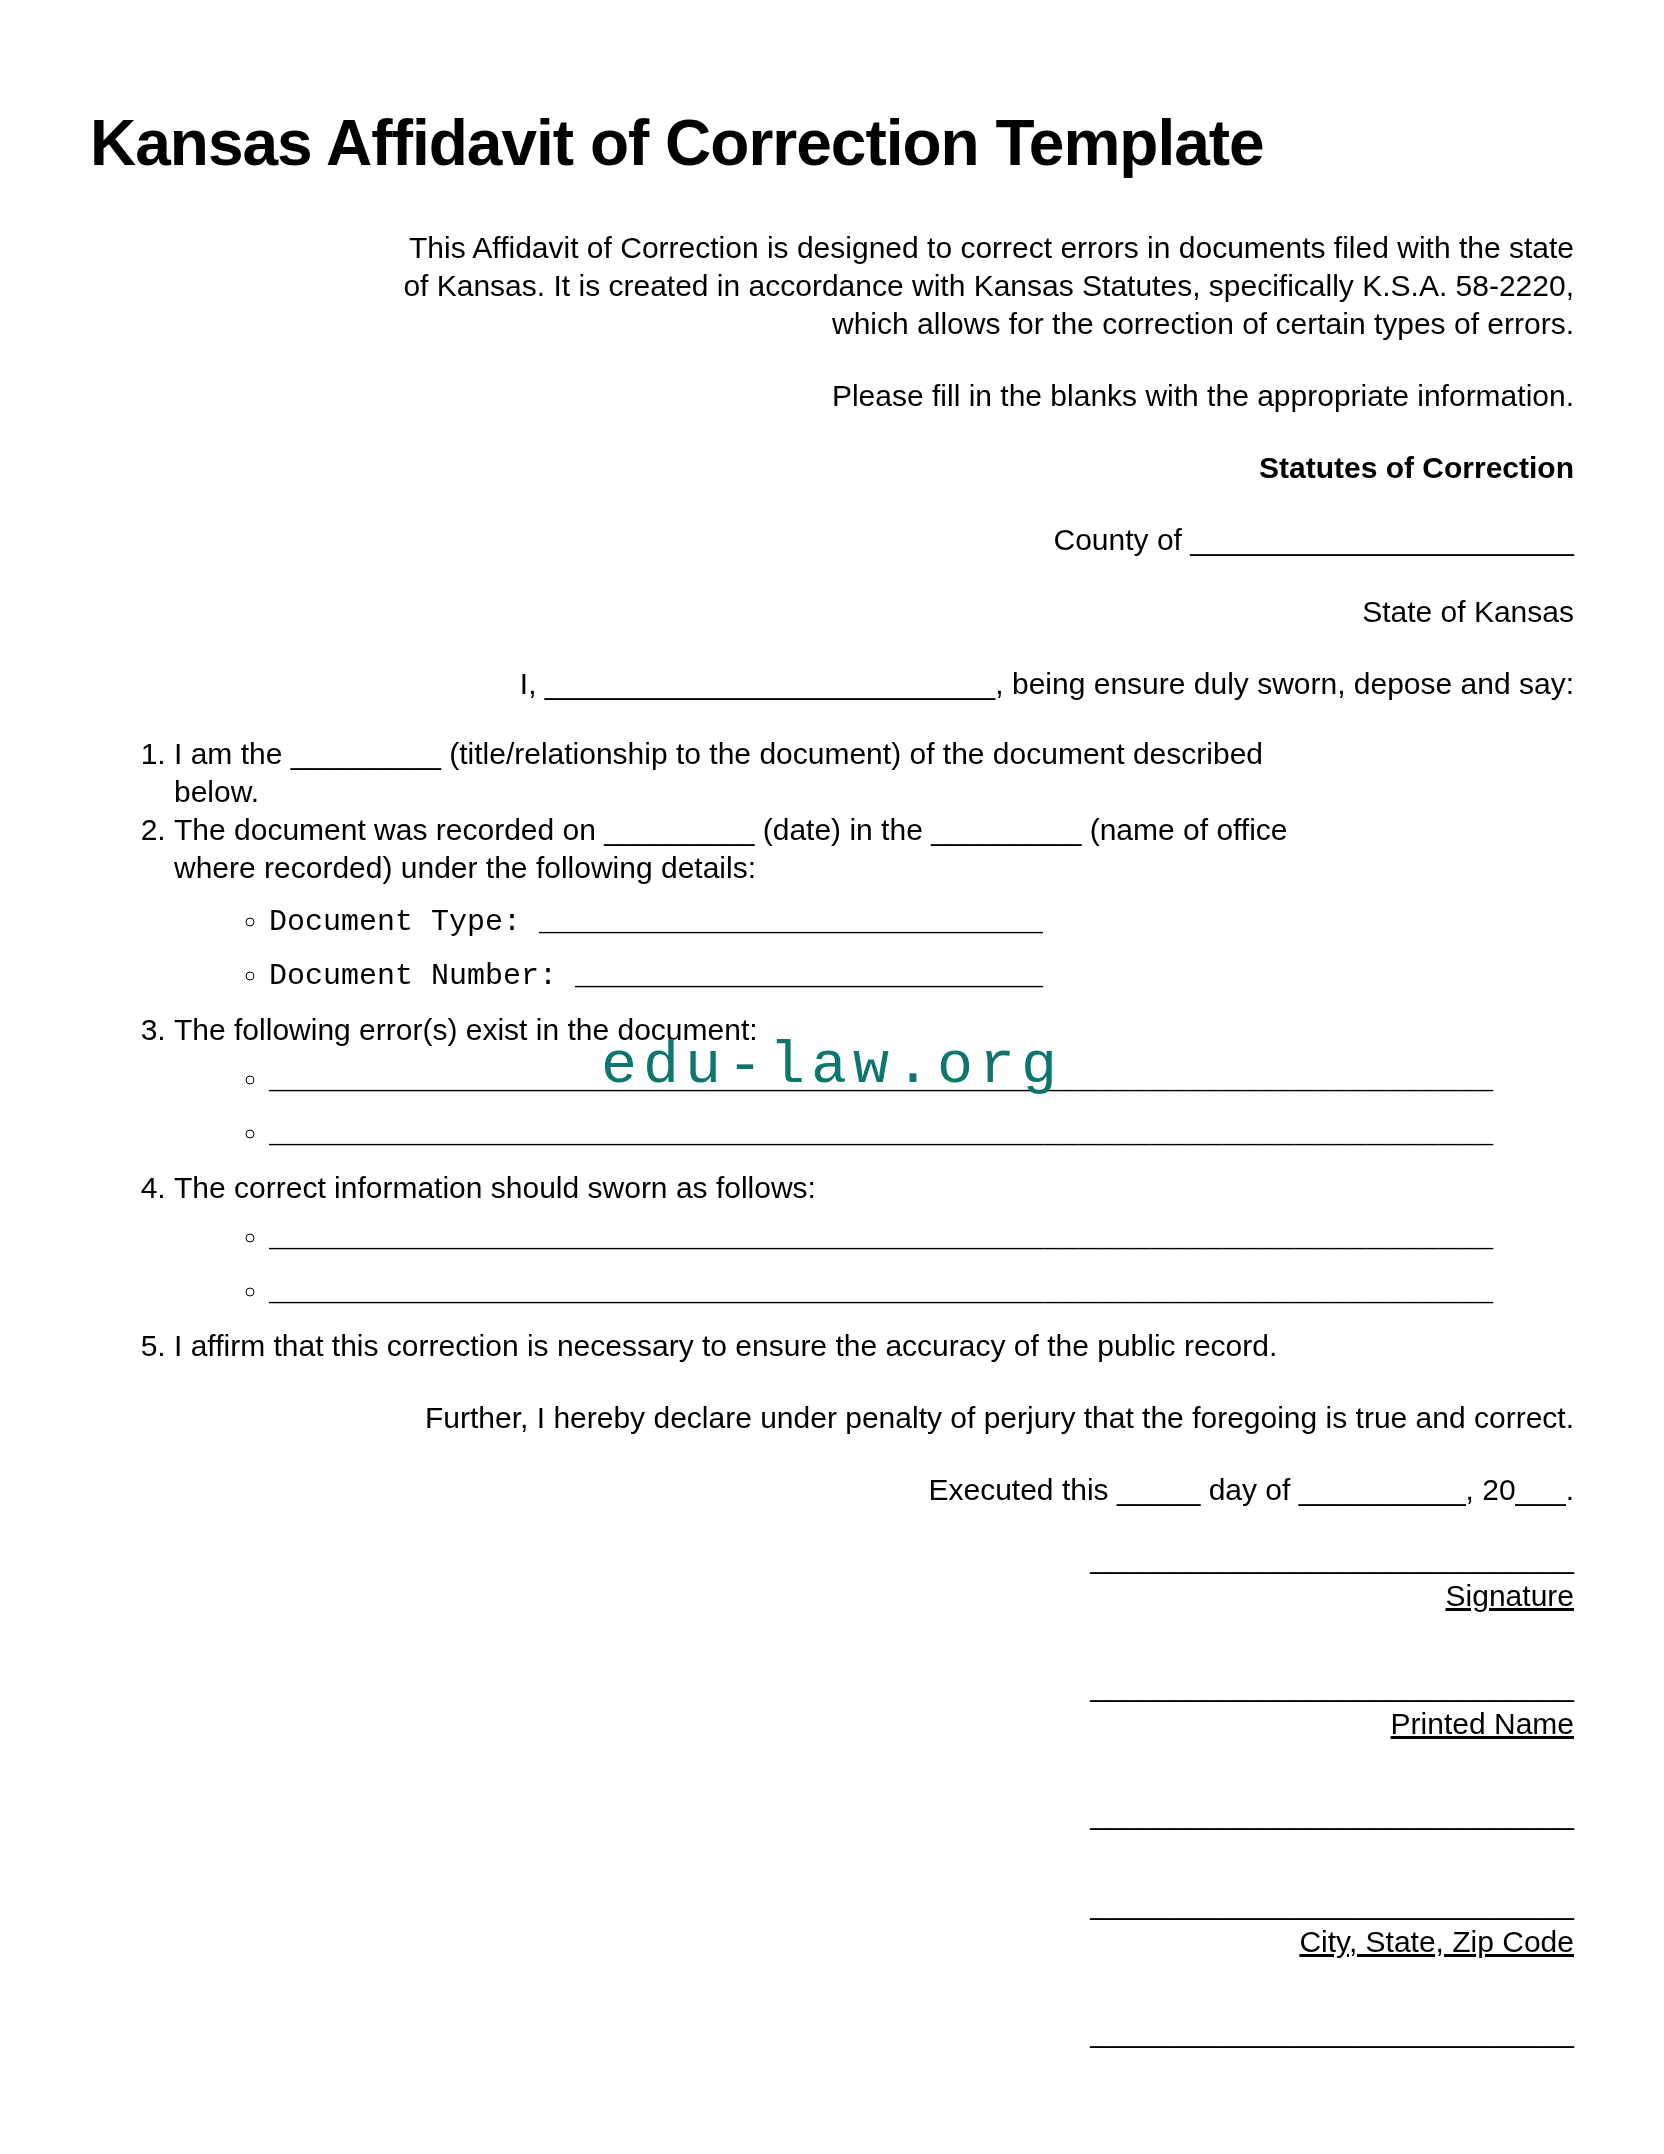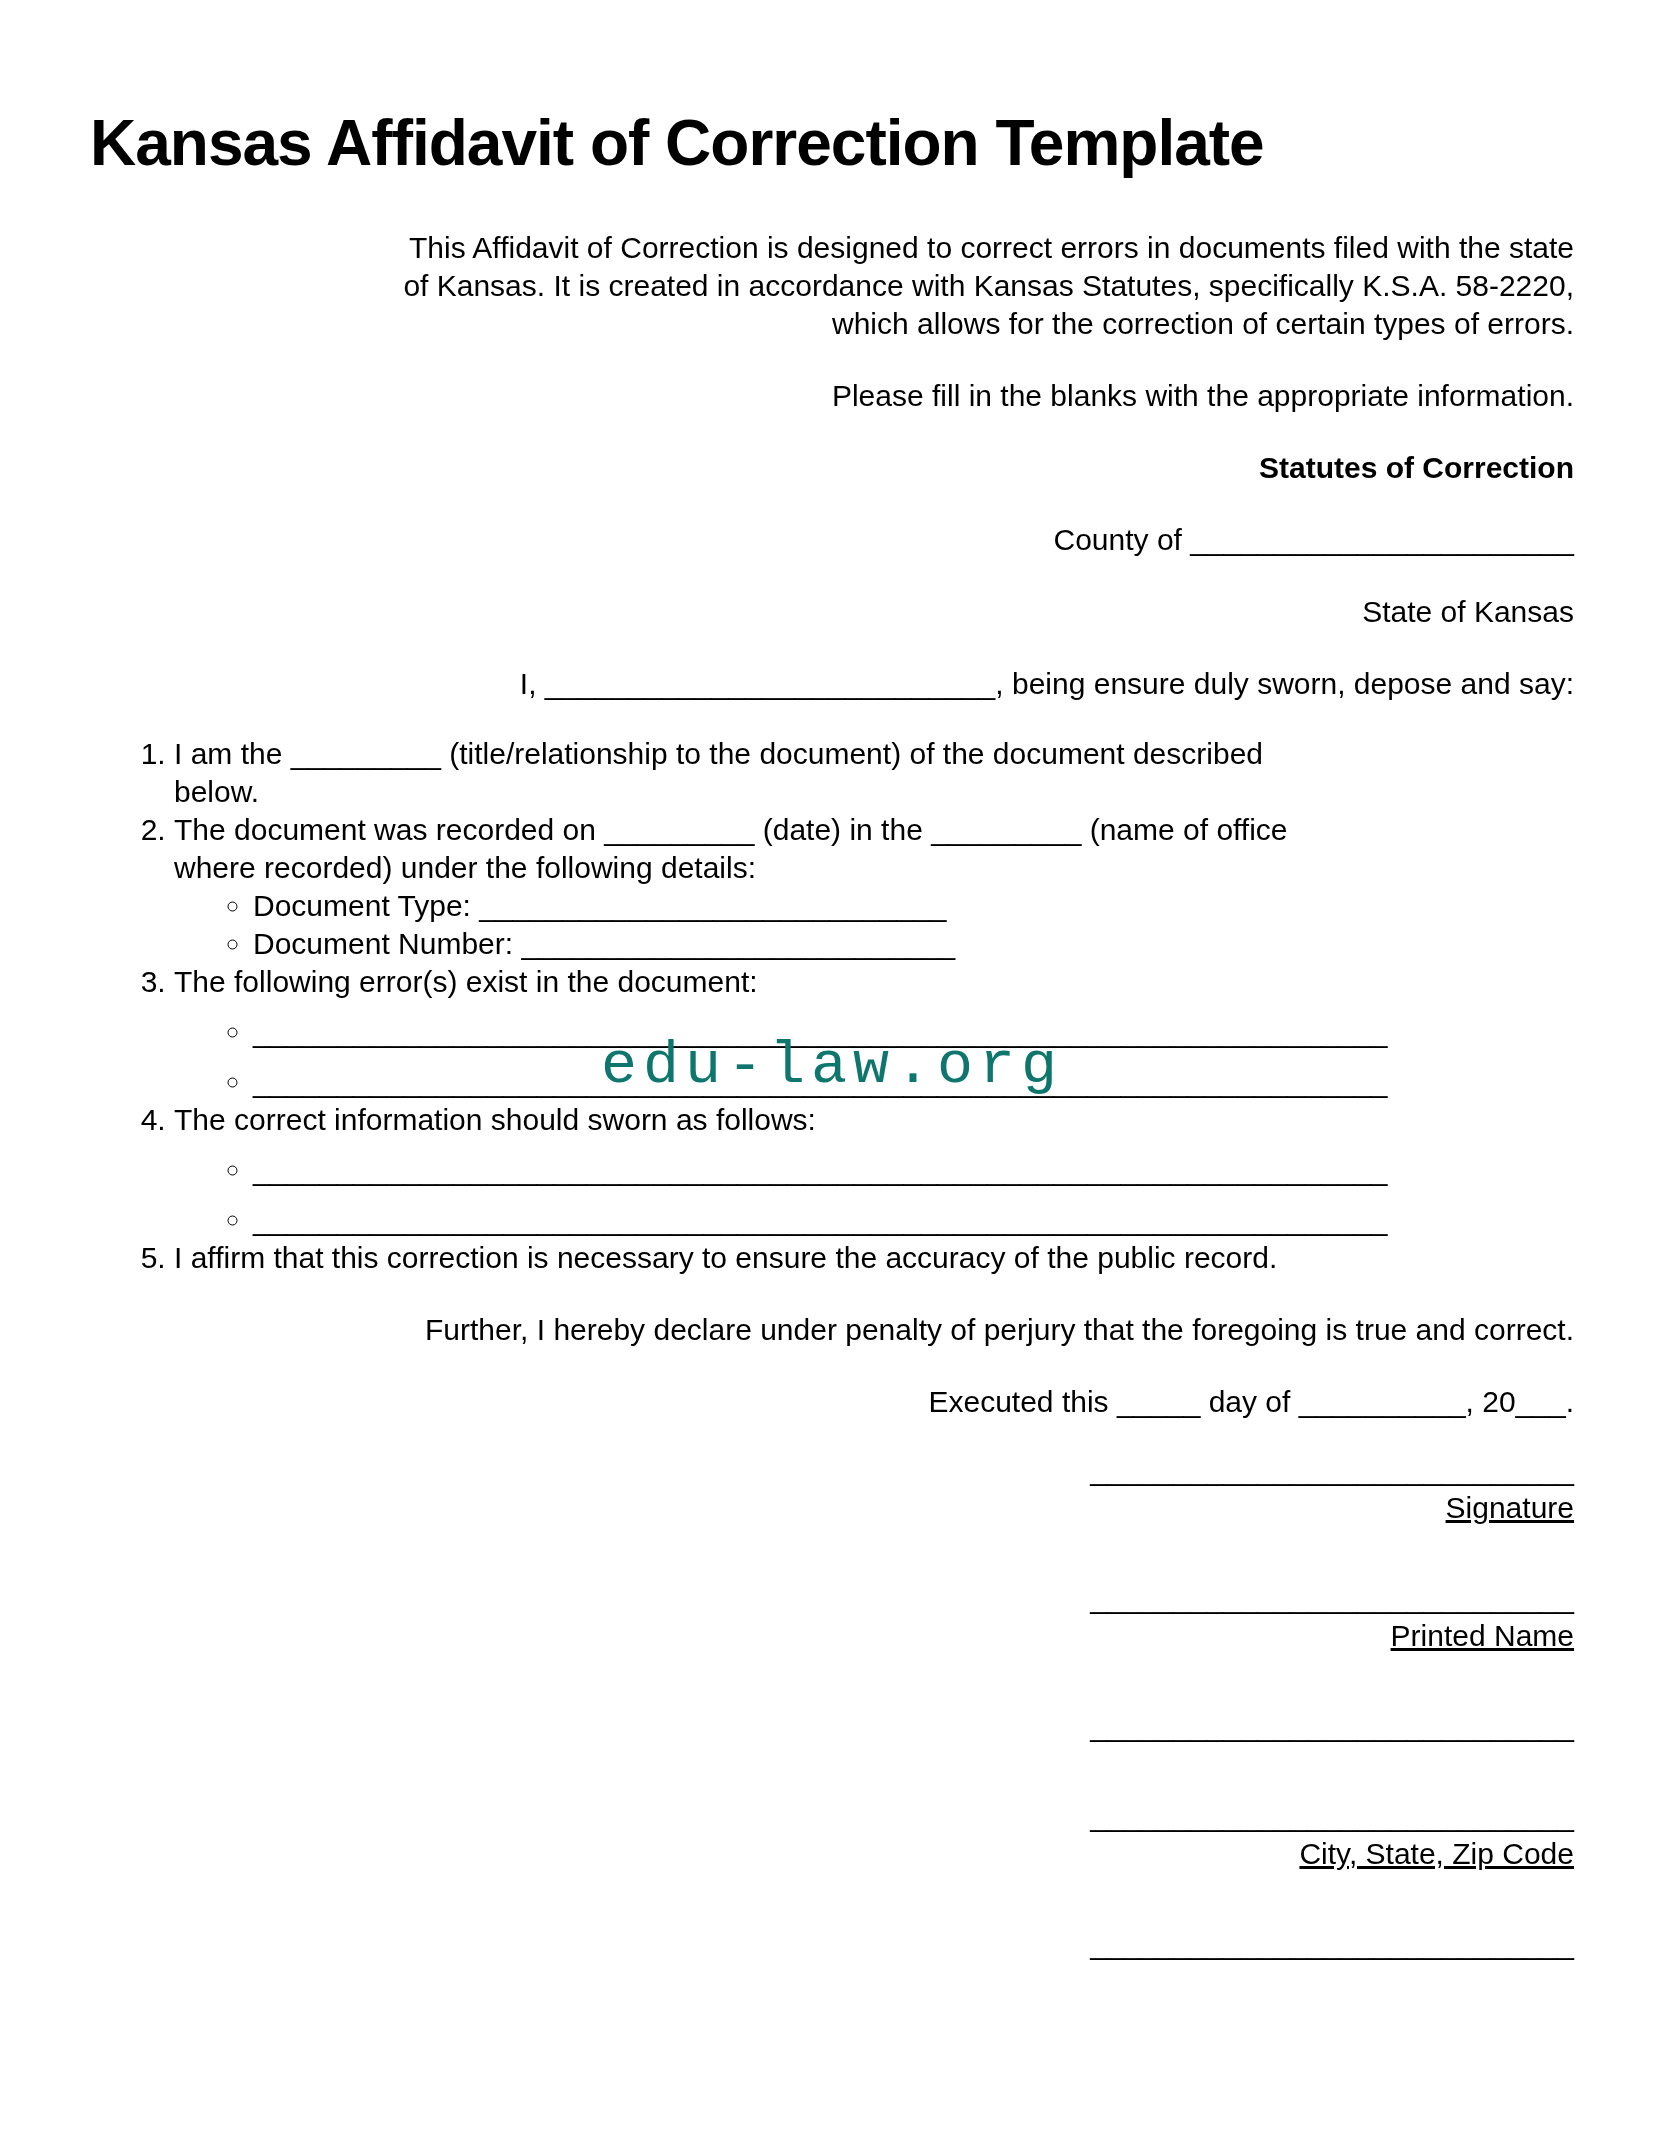--- a/index.html
+++ b/index.html
@@ -50,22 +50,23 @@
   ol.statements > li {
     margin: 0;
     padding: 0;
   }
   ol.statements ul {
     margin: 0;
     padding: 0 0 0 79px;
     list-style-type: circle;
   }
   ol.statements ul li {
-    margin: 0;
+    margin: 16px;
     padding: 0;
+    font-family: Liberation Mono, monospace;
   }
   ol.statements ul li.blank {
     margin-top: 12px;
   }
   p.sig-line {
     margin-top: 30px;
   }
   p.sig-line.gap {
     margin-top: 52px;
   }

